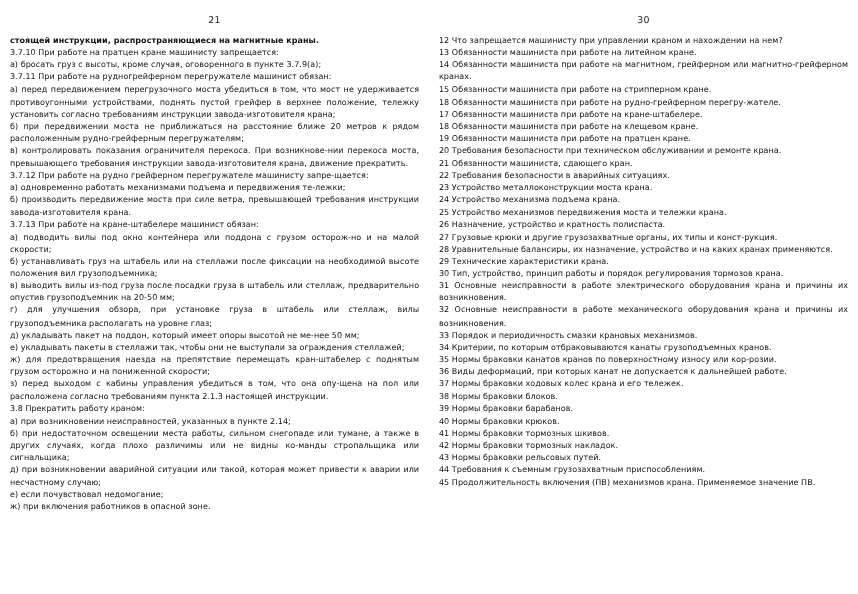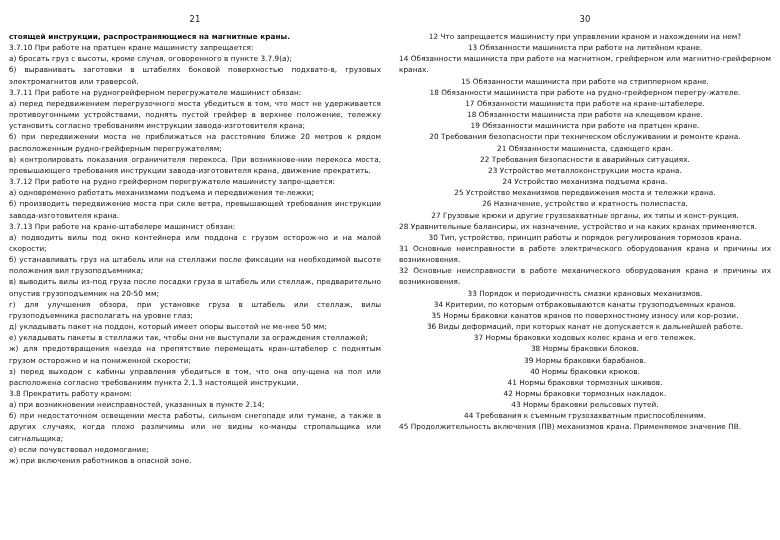--- a/index.html
+++ b/index.html
@@ -62,54 +62,54 @@
     list-style: none;
     margin: 0;
     padding: 0;
   }
   .qitem {
     margin: 0;
     text-align: justify;
     text-justify: inter-word;
   }
   .qitem.tight {
-    text-align: center;
+    text-align: left;
   }
 </style>
 </head>
 <body>
 
 <div class="spread">
 
   <div class="page page-left">
     <div class="page-number">21</div>
     <div class="body-text">
       <p class="para lead">стоящей инструкции, распространяющиеся на магнитные краны.</p>
       <p class="para">3.7.10 При работе на пратцен кране машинисту запрещается:</p>
       <p class="para">а) бросать груз с высоты, кроме случая, оговоренного в пункте 3.7.9(а);</p>
-      <p class="para just">б) выравнивать заготовки в штабелях боковой поверхностью подхвато-в, грузовых электромагнитов или траверсой.</p>
       <p class="para">3.7.11 При работе на рудногрейферном перегружателе машинист обязан:</p>
       <p class="para just">а) перед передвижением перегрузочного моста убедиться в том, что мост не удерживается противоугонными устройствами, поднять пустой грейфер в верхнее положение, тележку установить согласно требованиям инструкции завода-изготовителя крана;</p>
       <p class="para just">б) при передвижении моста не приближаться на расстояние ближе 20 метров к рядом расположенным рудно-грейферным перегружателям;</p>
       <p class="para just">в) контролировать показания ограничителя перекоса. При возникнове-нии перекоса моста, превышающего требования инструкции завода-изготовителя крана, движение прекратить.</p>
       <p class="para">3.7.12 При работе на рудно грейферном перегружателе машинисту запре-щается:</p>
       <p class="para just">а) одновременно работать механизмами подъема и передвижения те-лежки;</p>
       <p class="para just">б) производить передвижение моста при силе ветра, превышающей требования инструкции завода-изготовителя крана.</p>
       <p class="para">3.7.13 При работе на кране-штабелере машинист обязан:</p>
       <p class="para just">а) подводить вилы под окно контейнера или поддона с грузом осторож-но и на малой скорости;</p>
       <p class="para just">б) устанавливать груз на штабель или на стеллажи после фиксации на необходимой высоте положения вил грузоподъемника;</p>
       <p class="para just">в) выводить вилы из-под груза после посадки груза в штабель или стеллаж, предварительно опустив грузоподъемник на 20-50 мм;</p>
       <p class="para just">г) для улучшения обзора, при установке груза в штабель или стеллаж, вилы грузоподъемника располагать на уровне глаз;</p>
       <p class="para just">д) укладывать пакет на поддон, который имеет опоры высотой не ме-нее 50 мм;</p>
       <p class="para just">е) укладывать пакеты в стеллажи так, чтобы они не выступали за ограждения стеллажей;</p>
       <p class="para just">ж) для предотвращения наезда на препятствие перемещать кран-штабелер с поднятым грузом осторожно и на пониженной скорости;</p>
       <p class="para just">з) перед выходом с кабины управления убедиться в том, что она опу-щена на пол или расположена согласно требованиям пункта 2.1.3 настоящей инструкции.</p>
       <p class="para">3.8 Прекратить работу краном:</p>
       <p class="para">а) при возникновении неисправностей, указанных в пункте 2.14;</p>
       <p class="para just">б) при недостаточном освещении места работы, сильном снегопаде или тумане, а также в других случаях, когда плохо различимы или не видны ко-манды стропальщика или сигнальщика;</p>
+      <p class="para just">д) при возникновении аварийной ситуации или такой, которая может привести к аварии или несчастному случаю;</p>
       <p class="para">е) если почувствовал недомогание;</p>
       <p class="para">ж) при включения работников в опасной зоне.</p>
     </div>
   </div>
 
   <div class="page page-right">
     <div class="page-number">30</div>
     <div class="body-text">
       <ol class="qlist">
         <li class="qitem tight">12 Что запрещается машинисту при управлении краном и нахождении на нем?</li>
@@ -122,20 +122,21 @@
         <li class="qitem tight">19 Обязанности машиниста при работе на пратцен кране.</li>
         <li class="qitem tight">20 Требования безопасности при техническом обслуживании и ремонте крана.</li>
         <li class="qitem tight">21 Обязанности машиниста, сдающего кран.</li>
         <li class="qitem tight">22 Требования безопасности в аварийных ситуациях.</li>
         <li class="qitem tight">23 Устройство металлоконструкции моста крана.</li>
         <li class="qitem tight">24 Устройство механизма подъема крана.</li>
         <li class="qitem tight">25 Устройство механизмов передвижения моста и тележки крана.</li>
         <li class="qitem tight">26 Назначение, устройство и кратность полиспаста.</li>
         <li class="qitem tight">27 Грузовые крюки и другие грузозахватные органы, их типы и конст-рукция.</li>
         <li class="qitem">28 Уравнительные балансиры, их назначение, устройство и на каких кранах применяются.</li>
+        <li class="qitem tight">29 Технические характеристики крана.</li>
         <li class="qitem tight">30 Тип, устройство, принцип работы и порядок регулирования тормозов крана.</li>
         <li class="qitem">31 Основные неисправности в работе электрического оборудования крана и причины их возникновения.</li>
         <li class="qitem">32 Основные неисправности в работе механического оборудования крана и причины их возникновения.</li>
         <li class="qitem tight">33 Порядок и периодичность смазки крановых механизмов.</li>
         <li class="qitem tight">34 Критерии, по которым отбраковываются канаты грузоподъемных кранов.</li>
         <li class="qitem tight">35 Нормы браковки канатов кранов по поверхностному износу или кор-розии.</li>
         <li class="qitem tight">36 Виды деформаций, при которых канат не допускается к дальнейшей работе.</li>
         <li class="qitem tight">37 Нормы браковки ходовых колес крана и его тележек.</li>
         <li class="qitem tight">38 Нормы браковки блоков.</li>
         <li class="qitem tight">39 Нормы браковки барабанов.</li>

